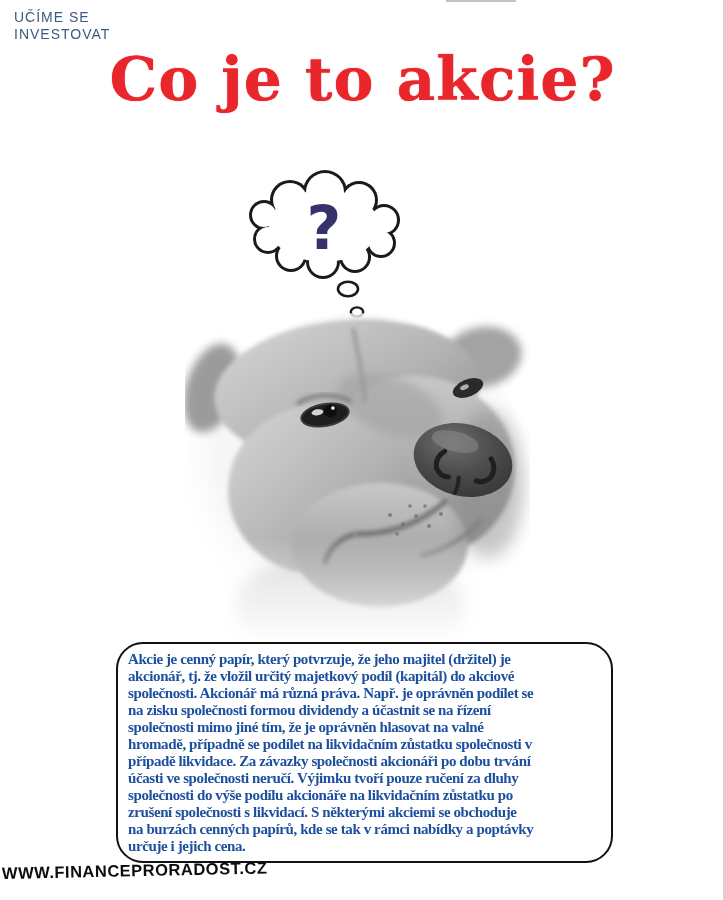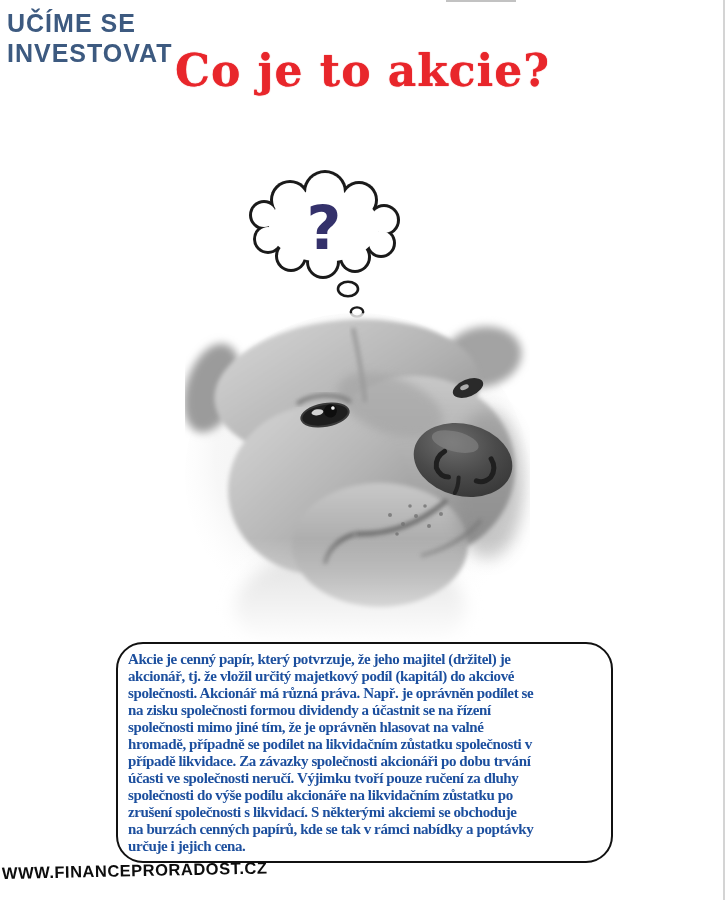--- a/index.html
+++ b/index.html
@@ -1,30 +1,30 @@
 <!DOCTYPE html>
 <html><head>
 <meta charset="utf-8">
 <style>
   html,body{margin:0;padding:0;background:#ffffff;}
   .page{
     position:relative;width:725px;height:900px;background:#ffffff;
     overflow:hidden;font-family:"Liberation Sans",sans-serif;
   }
   .brand{
-    position:absolute;left:7px;top:9px;
+    position:absolute;left:14px;top:9px;
     font-family:"Liberation Sans",sans-serif;
-    font-size:25px;line-height:1.18;letter-spacing:1px;
-    color:#3d5a80;white-space:pre-line;font-weight:700;
+    font-size:14px;line-height:1.18;letter-spacing:1px;
+    color:#3d5a80;white-space:pre-line;font-weight:400;
   }
   .title{
     position:absolute;left:0;right:0;top:46px;margin:0;
     text-align:center;
     font-family:"DejaVu Serif",serif;font-weight:700;
-    font-size:44px;line-height:1.12;letter-spacing:1px;
+    font-size:60px;line-height:1.12;letter-spacing:1px;
     color:#e8262b;
     text-shadow:0 0 1px #e8262b;
   }
   .bubble{position:absolute;left:243px;top:170px;width:170px;height:155px;}
   .bubble text{
     font-family:"DejaVu Sans",sans-serif;font-weight:700;font-size:60px;
     fill:#34316b;text-anchor:middle;
   }
   .dog{position:absolute;left:185px;top:310px;width:345px;height:335px;}
   .infobox{

